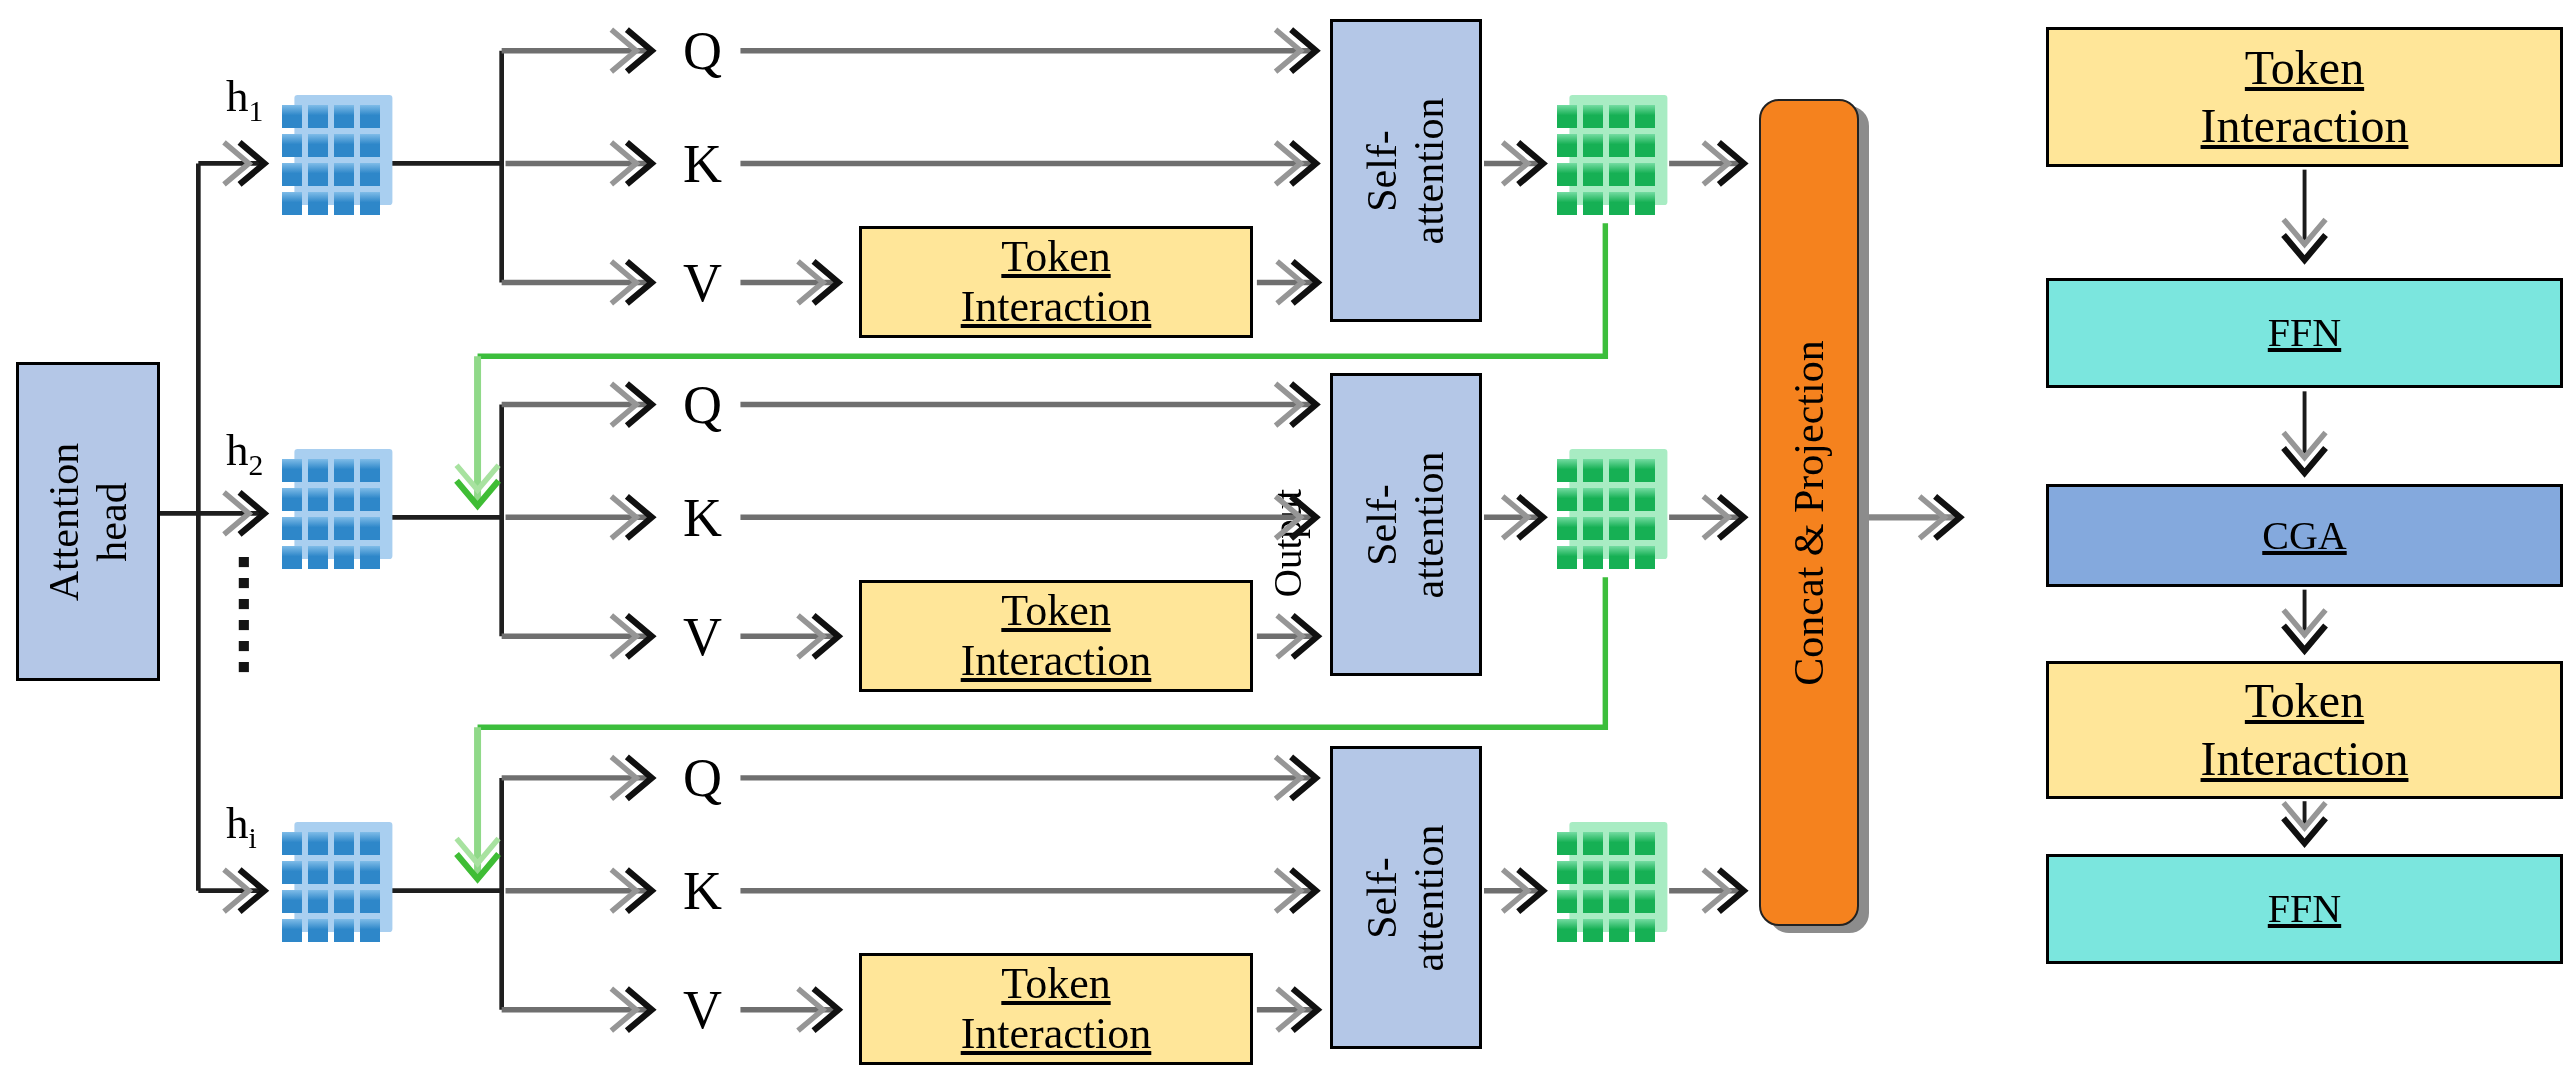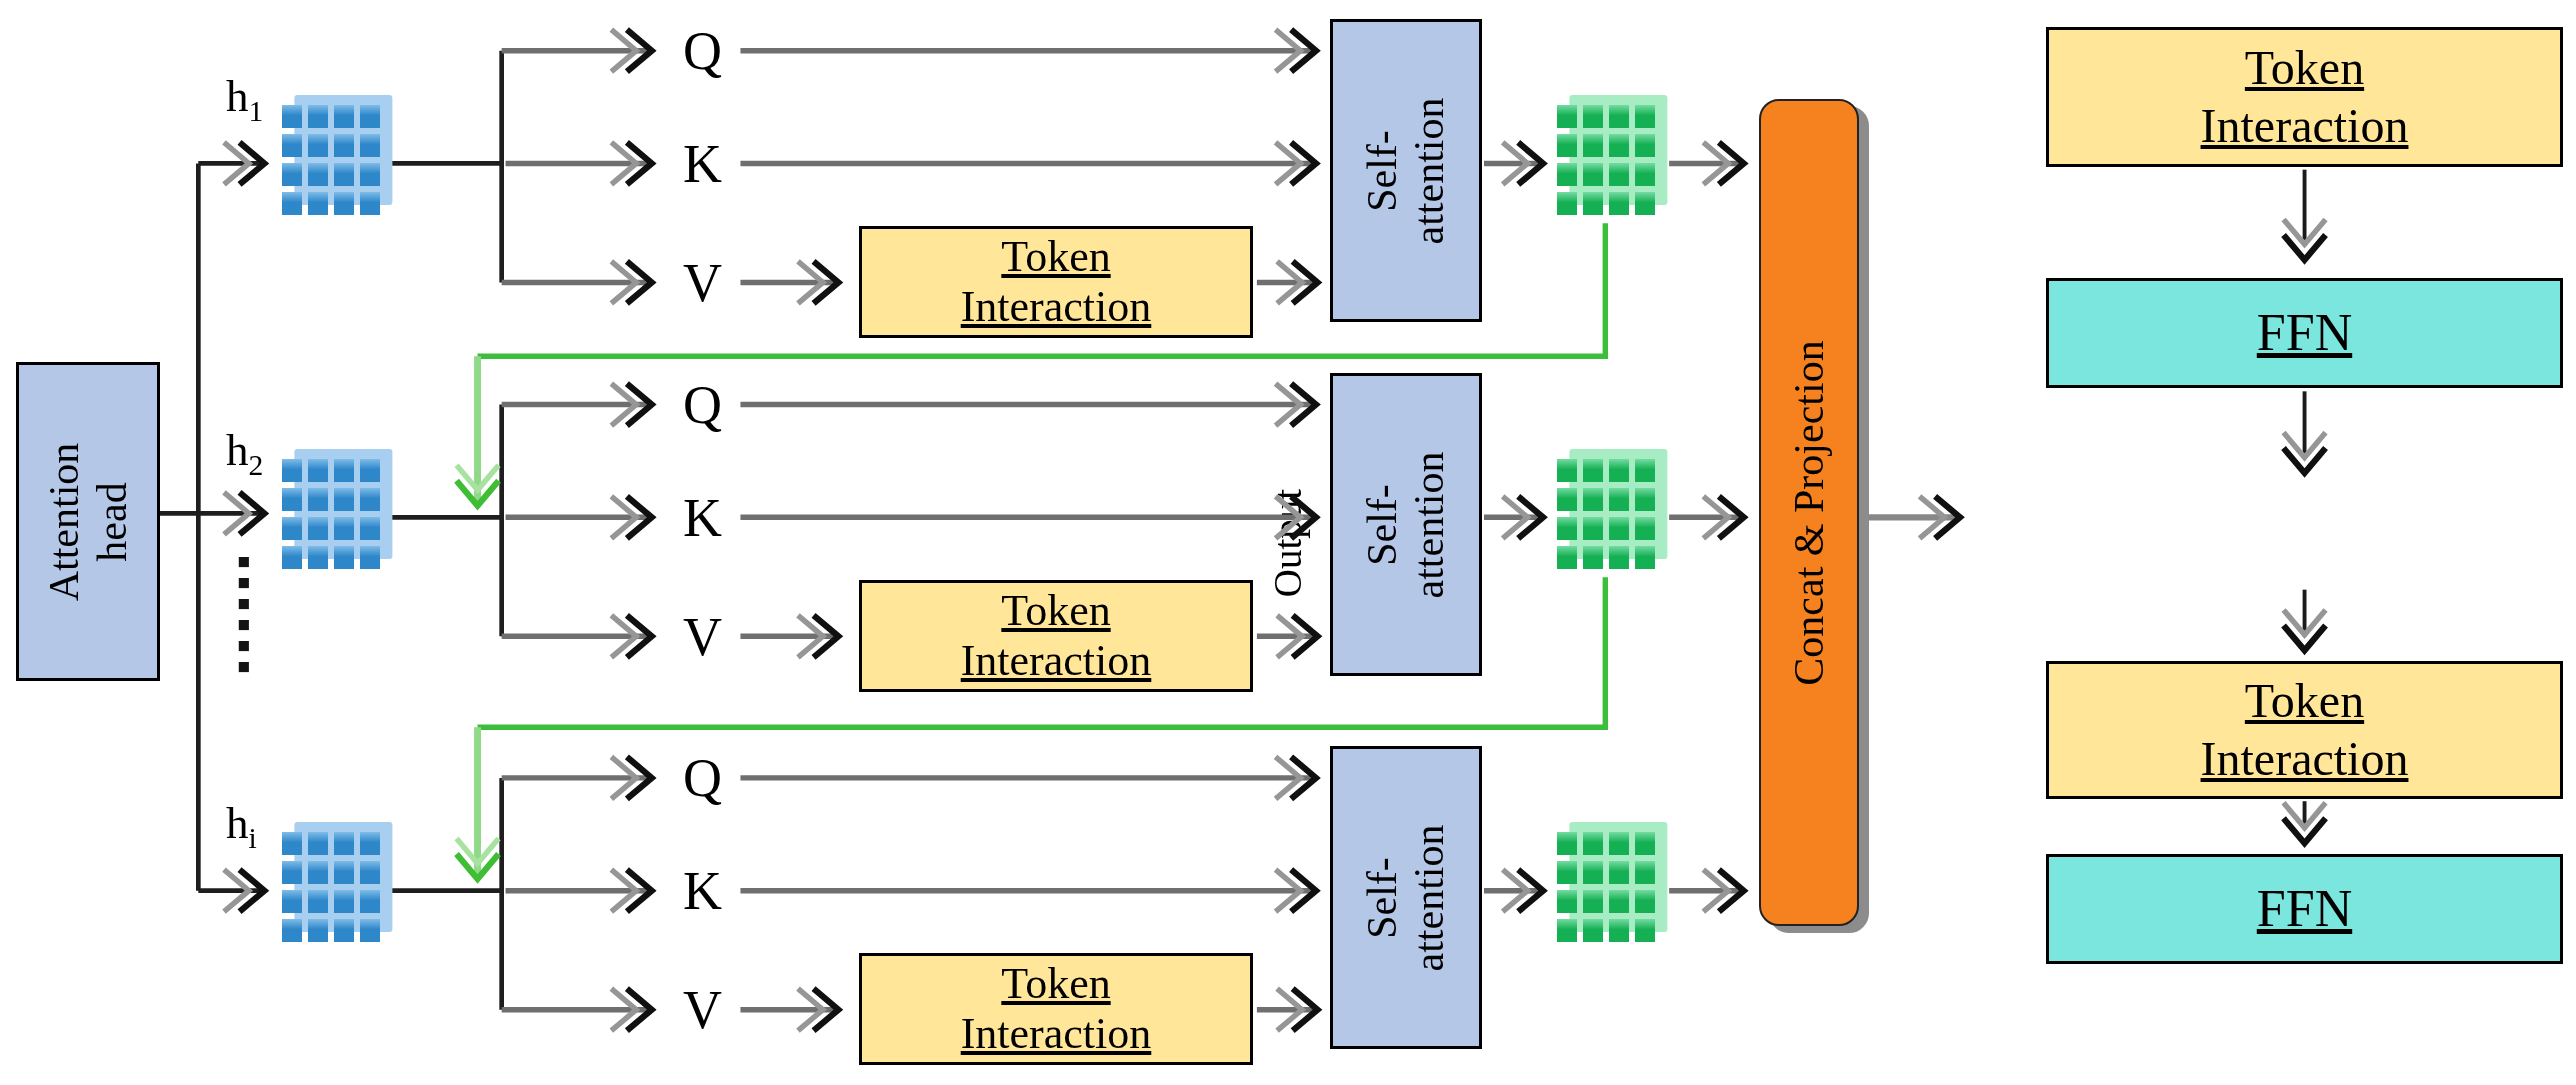--- a/index.html
+++ b/index.html
@@ -79,21 +79,21 @@
   .rc{left:2046px; width:517px; display:flex; align-items:center;
       justify-content:center; border:3.9px solid #000;}
   .rc-token{background:var(--box-yellow);}
   .rc-ffn{background:var(--box-teal);}
   .rc-cga{background:var(--box-cga);}
   .rc-ti-a{top:27px; height:140px;}
   .rc-ffn-a{top:278px; height:110px;}
   .rc-cga-box{top:484px; height:103px;}
   .rc-ti-b{top:661px; height:138px;}
   .rc-ffn-b{top:854px; height:110px;}
-  .rc .lbl1{font-size:52px; line-height:1;}
+  .rc .lbl1{font-size:40px; line-height:1;}
   .rc .lbl2{display:block; width:264px; text-align:center; font-size:48px; line-height:58px;}
 </style>
 </head>
 <body>
 
 <div class="canvas">
 
   <svg class="wires" width="2576" height="1086" viewBox="0 0 3312 1396">
       <line x1="255" y1="210" x2="255" y2="1145" stroke="#1e1e1e" stroke-width="6"></line>
       <line x1="205" y1="660" x2="340" y2="660" stroke="#1e1e1e" stroke-width="6"></line>
@@ -399,20 +399,23 @@
   <div class="output-label">
     <div class="vwrap">Output</div>
   </div>
 
   <div class="box rc rc-token rc-ti-a">
       <span class="lbl2">Token Interaction</span>
     </div>
   <div class="box rc rc-ffn rc-ffn-a">
       <span class="lbl1">FFN</span>
     </div>
+  <div class="box rc rc-cga rc-cga-box">
+      <span class="lbl1">CGA</span>
+    </div>
   <div class="box rc rc-token rc-ti-b">
       <span class="lbl2">Token Interaction</span>
     </div>
   <div class="box rc rc-ffn rc-ffn-b">
       <span class="lbl1">FFN</span>
     </div>
 
 </div>
 
 

